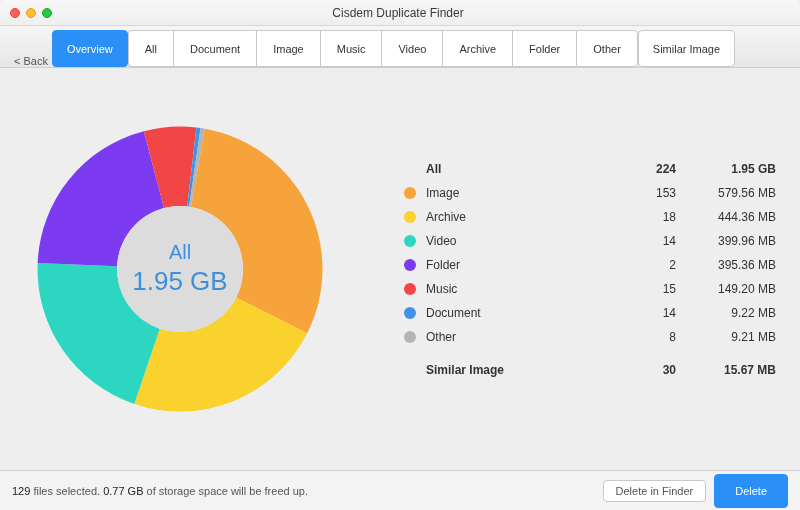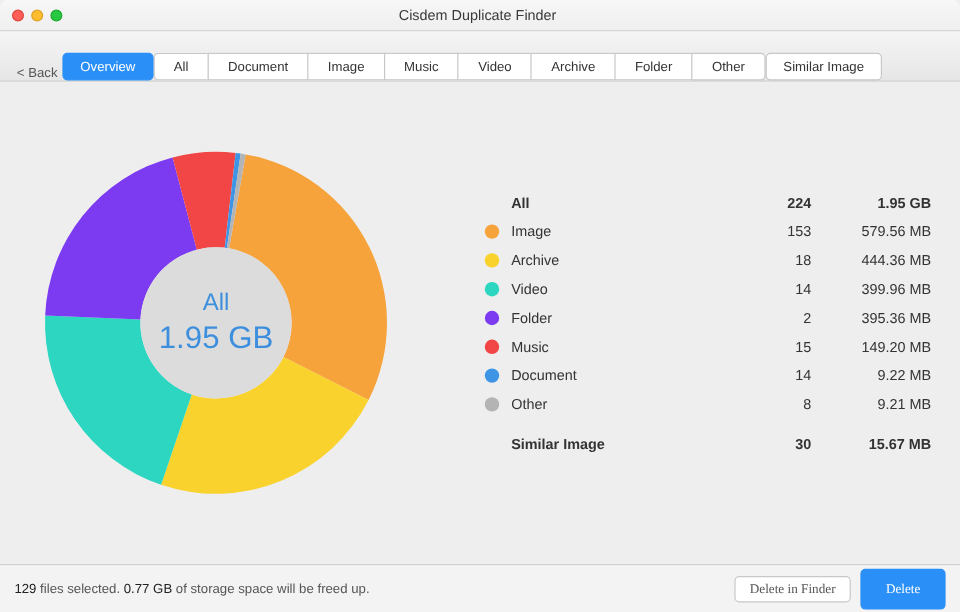--- a/index.html
+++ b/index.html
@@ -10,21 +10,21 @@
   .traffic { display: flex; gap: 6px; margin-left: 10px; }
   .tl { width: 10px; height: 10px; border-radius: 50%; }
   .tl.r { background: #ff5f57; border: 0.5px solid #e0443e; }
   .tl.y { background: #febc2e; border: 0.5px solid #dea123; }
   .tl.g { background: #28c840; border: 0.5px solid #1da52f; }
   .titletext { position: absolute; left: 0; right: 16px; text-align: center; font-size: 12px; color: #3a3a3a; pointer-events: none; padding-left: 12px; }
 
   
   .toolbar { height: 42px; background: linear-gradient(#f5f5f5,#e6e6e6); border-bottom: 1px solid #cfcfcf; display: flex; align-items: flex-end; padding: 0 10px; }
   .back { font-size: 11px; color: #555; cursor: pointer; display:flex; align-items:center; gap:2px; padding: 0 4px;}
-  .segbtn { height: 23px; padding: 0 14px; font-size: 11px; color: #333; background: #fff; border: 1px solid #c8c8c8; border-radius: 4px; display: flex; align-items: center; justify-content: center; cursor: pointer; }
+  .segbtn { height: 37px; padding: 0 14px; font-size: 11px; color: #333; background: #fff; border: 1px solid #c8c8c8; border-radius: 4px; display: flex; align-items: center; justify-content: center; cursor: pointer; }
   .segbtn.active { background: #2a8ff7; color: #fff; border-color: #2a8ff7; }
   .tabstrip { display: flex; }
   .tabstrip .segbtn { border-radius: 0; border-right-width: 0; padding: 0 16px; }
   .tabstrip .segbtn:first-child { border-top-left-radius: 4px; border-bottom-left-radius: 4px; }
   .tabstrip .segbtn:last-child  { border-top-right-radius: 4px; border-bottom-right-radius: 4px; border-right-width: 1px; }
 
   
   .content { display: flex; height: 402px; align-items: center; padding: 0 20px 0 30px; }
   .chartwrap { position: relative; width: 300px; height: 300px; flex-shrink: 0; }
   .chartwrap svg { width: 100%; height: 100%; }
@@ -36,21 +36,21 @@
   .legend table { width: 100%; border-collapse: collapse; }
   .legend td { padding: 5px 4px; white-space: nowrap; }
   .legend td.num { text-align: right; }
   .legend .dot { width: 12px; height: 12px; border-radius: 50%; display: inline-block; margin-right: 2px; vertical-align: middle; }
   .legend tr.bold td { font-weight: 700; }
   .legend tr.gap td { padding-top: 14px; font-weight: 700; }
 
   
   .footer { height: 40px; border-top: 1px solid #d0d0d0; background: #f3f3f3; display: flex; align-items: center; padding: 0 12px; font-size: 11px; color: #555; }
   .footer .spacer { flex: 1; }
-  .footer .fbtn { height: 22px; padding: 0 12px; font-size: 11px; border: 1px solid #c8c8c8; border-radius: 4px; background: #fff; display: flex; align-items: center; cursor: pointer; margin-left: 8px; font-family: Liberation Serif, serif; }
+  .footer .fbtn { height: 22px; padding: 0 12px; font-size: 11px; border: 1px solid #c8c8c8; border-radius: 4px; background: #fff; display: flex; align-items: center; cursor: pointer; margin-left: 8px; }
   .footer .fbtn.primary { background: #2a8ff7; color: #fff; border-color: #2a8ff7; padding: 16px 20px; }
   .footer b { color: #222; font-weight: 400; }
 </style>
 </head>
 <body>
 
 <div class="titlebar">
   <div class="traffic">
     <div class="tl r"></div>
     <div class="tl y"></div>

